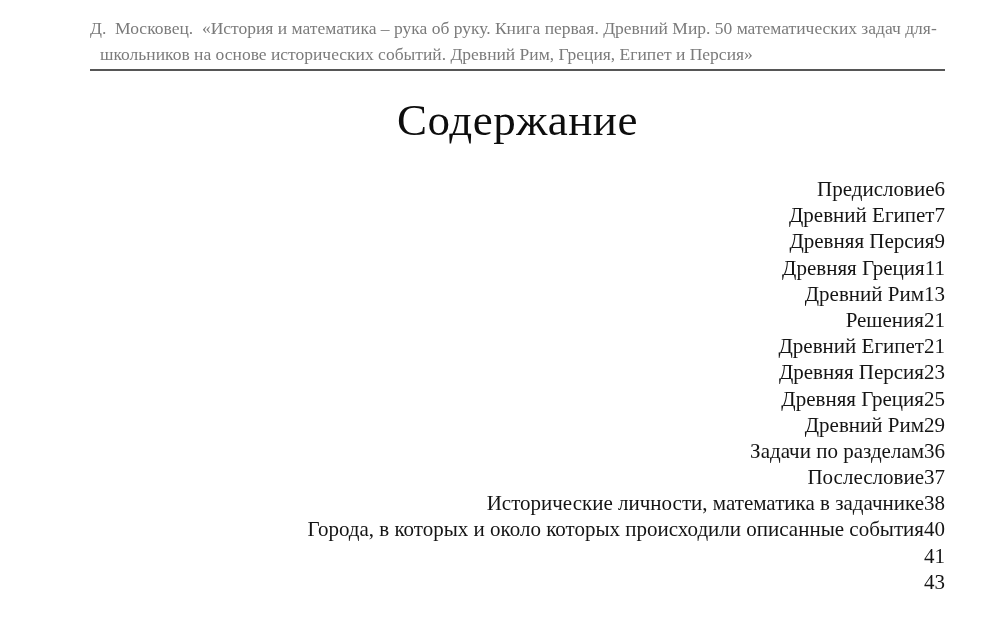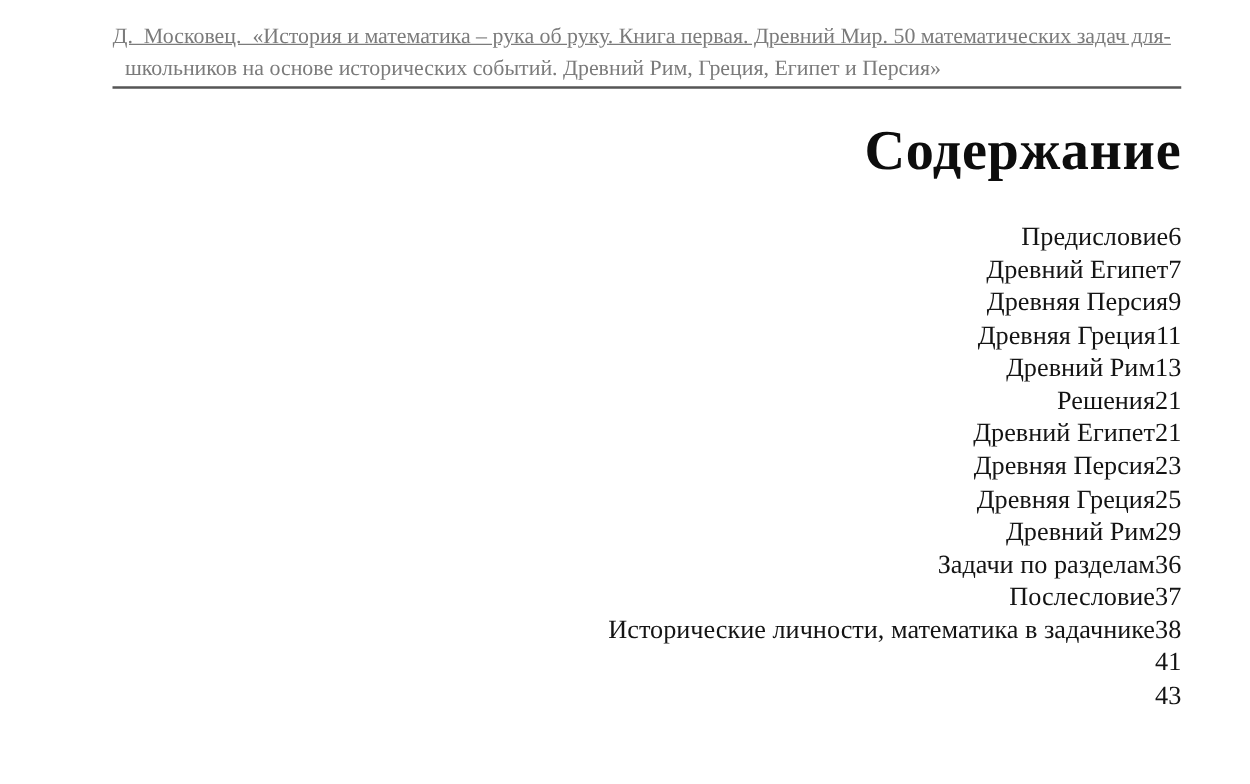--- a/index.html
+++ b/index.html
@@ -26,43 +26,42 @@
     left: 90px;
     right: 55px;
     top: 15px;
     color: #7b7b7b;
     font-size: 17.5px;
     line-height: 26px;
   }
   .rh-line1 {
     white-space: pre;
     overflow: hidden;
-    text-decoration: underline;
   }
   .rh-line2 {
     white-space: pre;
     padding-left: 10px;
     overflow: hidden;
   }
   .rule {
     margin-top: 2px;
     border: none;
     border-top: 2px solid #565656;
     height: 0;
   }
   
   .title {
     position: absolute;
     left: 90px;
     right: 55px;
     top: 94px;
     margin: 0;
-    text-align: right;
+    text-align: center;
     font-size: 45px;
-    font-weight: bold;
+    font-weight: normal;
     letter-spacing: 0.5px;
     color: #0d0d0d;
   }
   
   .toc {
     position: absolute;
     left: 147px;
     right: 55px;
     top: 176px;
     font-size: 21px;
@@ -146,20 +145,24 @@
       </div>
       <div class="toc-row">
         <span class="toc-label">Послесловие</span>
         <span class="toc-page">37</span>
       </div>
       <div class="toc-row">
         <span class="toc-label">Исторические личности, математика в задачнике</span>
         <span class="toc-page">38</span>
       </div>
       <div class="toc-row">
+        <span class="toc-label">Города, в которых и около которых происходили описанные события</span>
+        <span class="toc-page">40</span>
+      </div>
+      <div class="toc-row">
         <span class="toc-page">41</span>
       </div>
       <div class="toc-row">
         <span class="toc-page">43</span>
       </div>
     </main>
 
 </div>
 
 </body></html>

